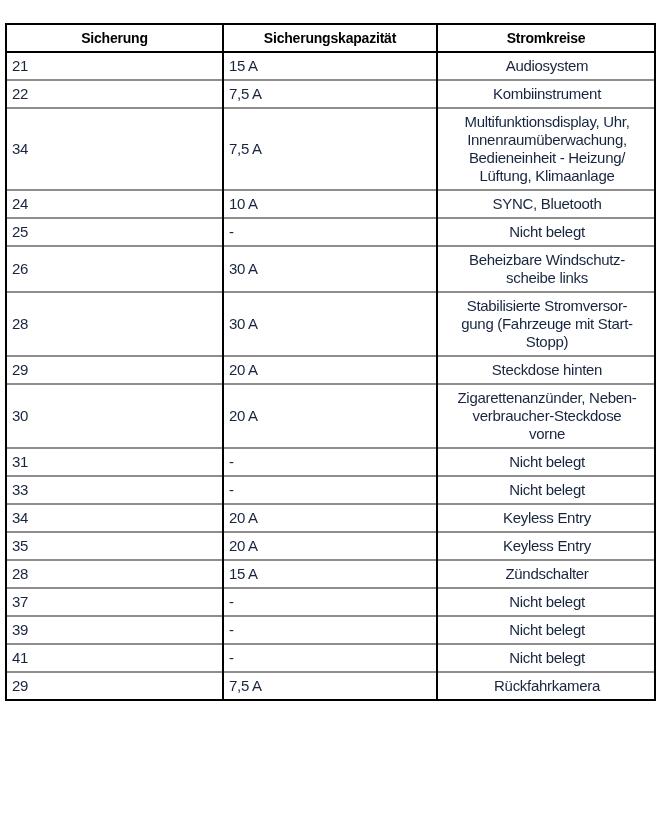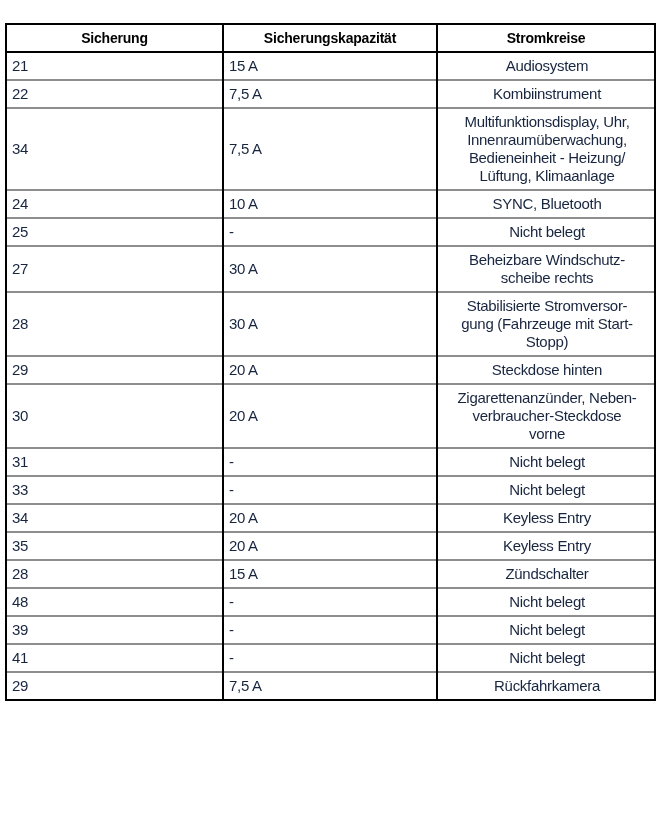--- a/index.html
+++ b/index.html
@@ -95,24 +95,24 @@
     <td class="c1">24</td>
     <td class="c2">10 A</td>
     <td class="c3">SYNC, Bluetooth</td>
   </tr>
         <tr>
     <td class="c1">25</td>
     <td class="c2">-</td>
     <td class="c3">Nicht belegt</td>
   </tr>
         <tr>
-    <td class="c1">27</td>
+    <td class="c1">26</td>
     <td class="c2">30 A</td>
     <td class="c3">Beheizbare Windschutz-
-scheibe rechts</td>
+scheibe links</td>
   </tr>
         <tr>
     <td class="c1">28</td>
     <td class="c2">30 A</td>
     <td class="c3">Stabilisierte Stromversor-
 gung (Fahrzeuge mit Start-
 Stopp)</td>
   </tr>
         <tr>
     <td class="c1">29</td>
@@ -145,21 +145,21 @@
     <td class="c1">35</td>
     <td class="c2">20 A</td>
     <td class="c3">Keyless Entry</td>
   </tr>
         <tr>
     <td class="c1">28</td>
     <td class="c2">15 A</td>
     <td class="c3">Zündschalter</td>
   </tr>
         <tr>
-    <td class="c1">48</td>
+    <td class="c1">37</td>
     <td class="c2">-</td>
     <td class="c3">Nicht belegt</td>
   </tr>
         <tr>
     <td class="c1">39</td>
     <td class="c2">-</td>
     <td class="c3">Nicht belegt</td>
   </tr>
         <tr>
     <td class="c1">41</td>

